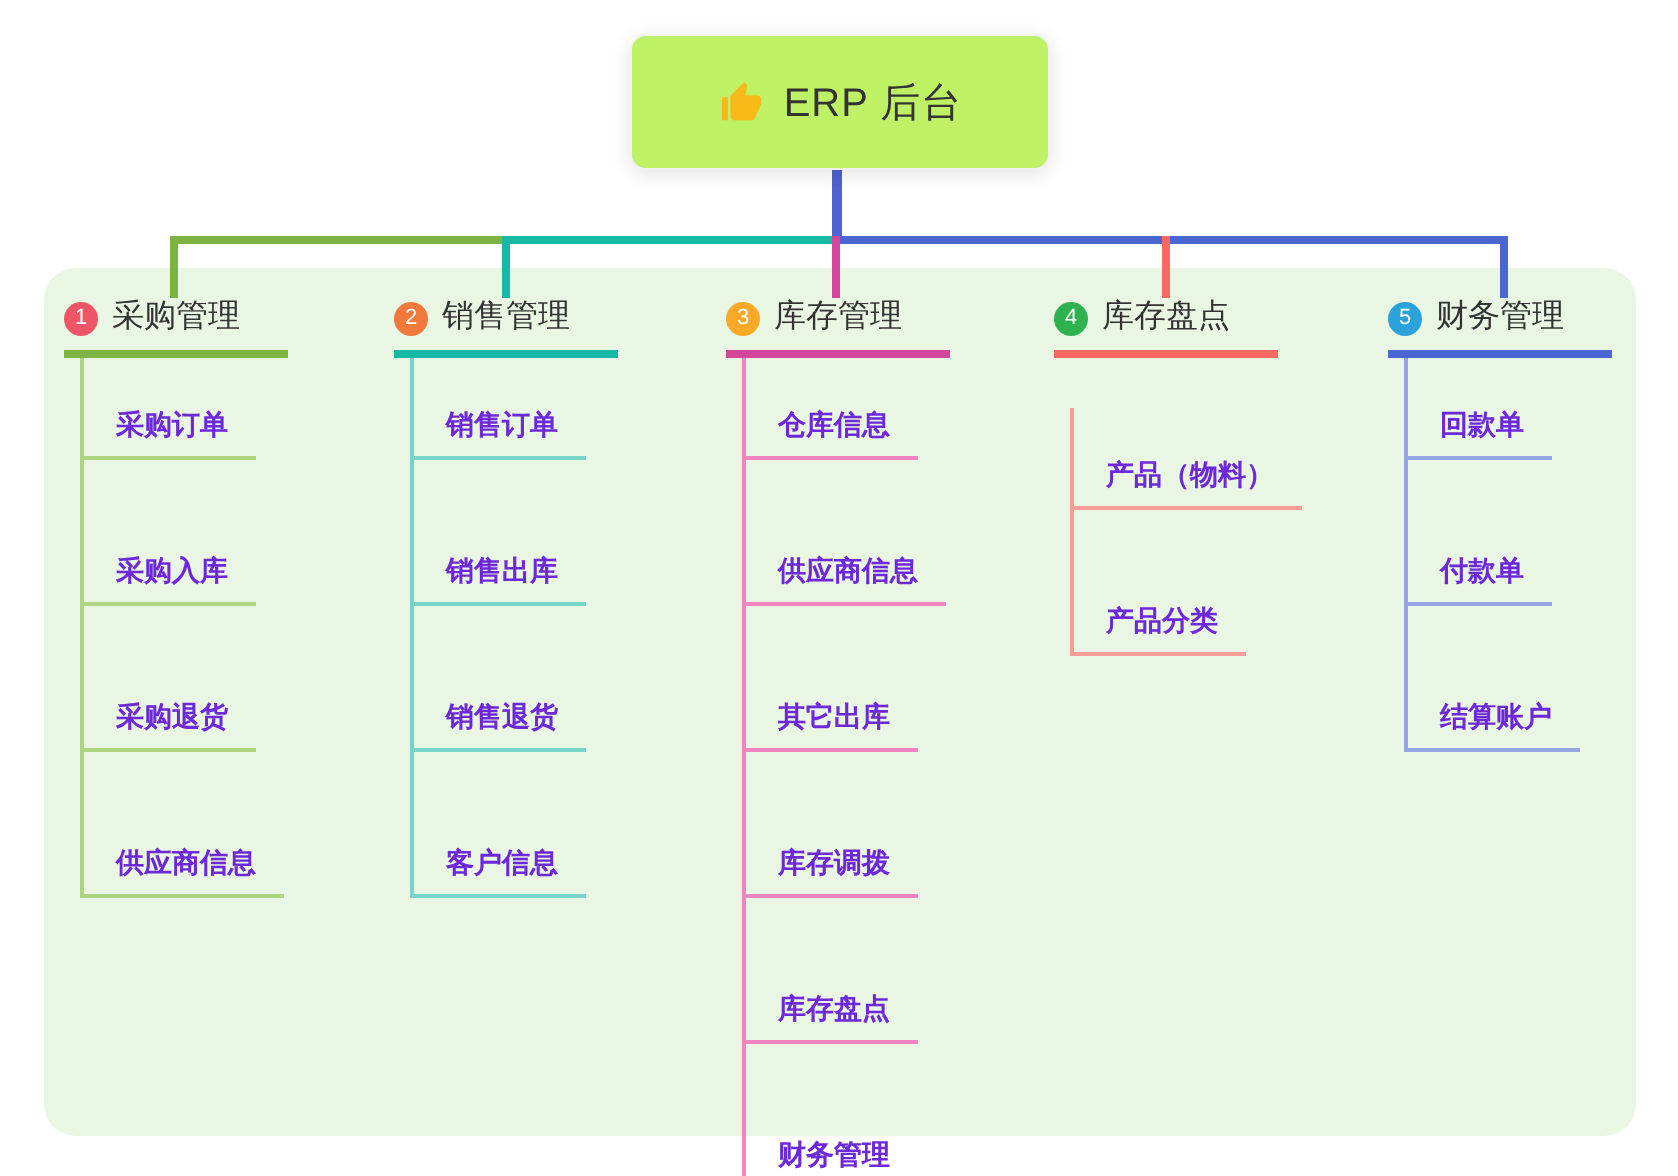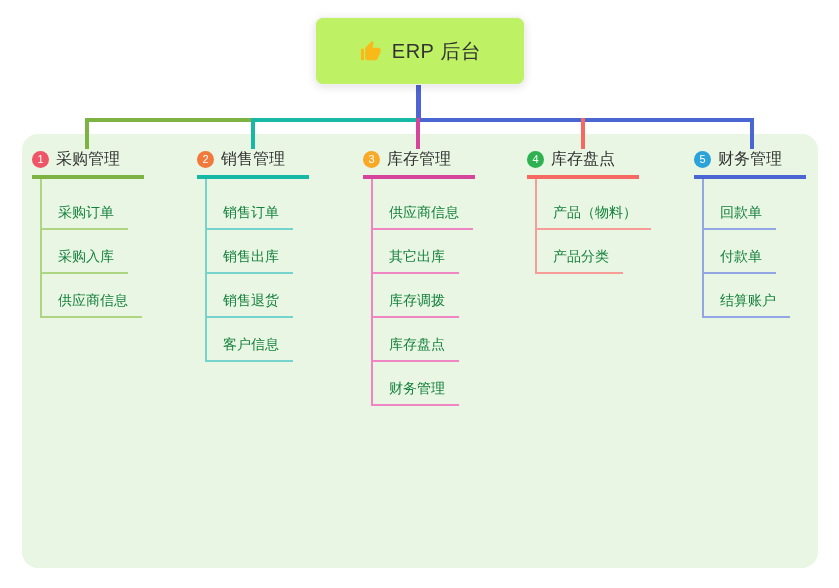--- a/index.html
+++ b/index.html
@@ -33,34 +33,34 @@
 
   
   .branch{position:absolute;top:146px;}
   .branch-title{display:flex;align-items:center;gap:7px;width:112px;
                 padding:2px 0 5px 0;border-bottom:4px solid;line-height:22px;
                 font-size:16px;color:#333;cursor:default;}
   .badge{width:17px;height:17px;border-radius:50%;flex:0 0 17px;
          display:flex;align-items:center;justify-content:center;
          color:#fff;font-size:11px;line-height:17px;}
   .children{margin-left:8px;border-left:2px solid;}
-  .child{height:44px;display:flex;align-items:flex-end;}
+  .child{height:73px;display:flex;align-items:flex-end;}
   .child:first-child{height:51px;}
-  .child span{font-size:14px;color:#15803d;white-space:nowrap;
-              padding:0 14px 6px 16px;border-bottom:2px solid;}
+  .child span{font-size:14px;color:#6d28d9;white-space:nowrap;
+              padding:0 14px 6px 16px;border-bottom:2px solid;font-weight:bold;}
 
   
   .b1 .branch-title{border-color:#7cb342;} .b1 .badge{background:#ee5566;}
   .b1 .children,.b1 .child span{border-color:#aed581;}
   .b2 .branch-title{border-color:#17b8a6;} .b2 .badge{background:#f0793b;}
   .b2 .children,.b2 .child span{border-color:#76d4cc;}
   .b3 .branch-title{border-color:#d6459c;} .b3 .badge{background:#f7a927;}
   .b3 .children,.b3 .child span{border-color:#ef85c2;}
   .b4 .branch-title{border-color:#f56962;} .b4 .badge{background:#2eb250;}
-  .b4 .children,.b4 .child span{border-color:#f79d97;}
+  .b4 .children,.b4 .child span{border-color:#f79d97;margin-top:25px;}
   .b5 .branch-title{border-color:#4a66d3;} .b5 .badge{background:#2ba2da;}
   .b5 .children,.b5 .child span{border-color:#93a6e4;}
 </style>
 </head>
 <body>
 
 <div class="stage">
 
   <div class="panel"></div>
 
@@ -87,20 +87,23 @@
       <span>采购管理</span>
     </div>
     <div class="children">
       <div class="child">
           <span>采购订单</span>
         </div>
       <div class="child">
           <span>采购入库</span>
         </div>
       <div class="child">
+          <span>采购退货</span>
+        </div>
+      <div class="child">
           <span>供应商信息</span>
         </div>
     </div>
   </div>
 
   <div class="branch b2" style="left:197px">
     <div class="branch-title">
       <span class="badge">2</span>
       <span>销售管理</span>
     </div>
@@ -119,20 +122,23 @@
         </div>
     </div>
   </div>
 
   <div class="branch b3" style="left:363px">
     <div class="branch-title">
       <span class="badge">3</span>
       <span>库存管理</span>
     </div>
     <div class="children">
+      <div class="child">
+          <span>仓库信息</span>
+        </div>
       <div class="child">
           <span>供应商信息</span>
         </div>
       <div class="child">
           <span>其它出库</span>
         </div>
       <div class="child">
           <span>库存调拨</span>
         </div>
       <div class="child">

